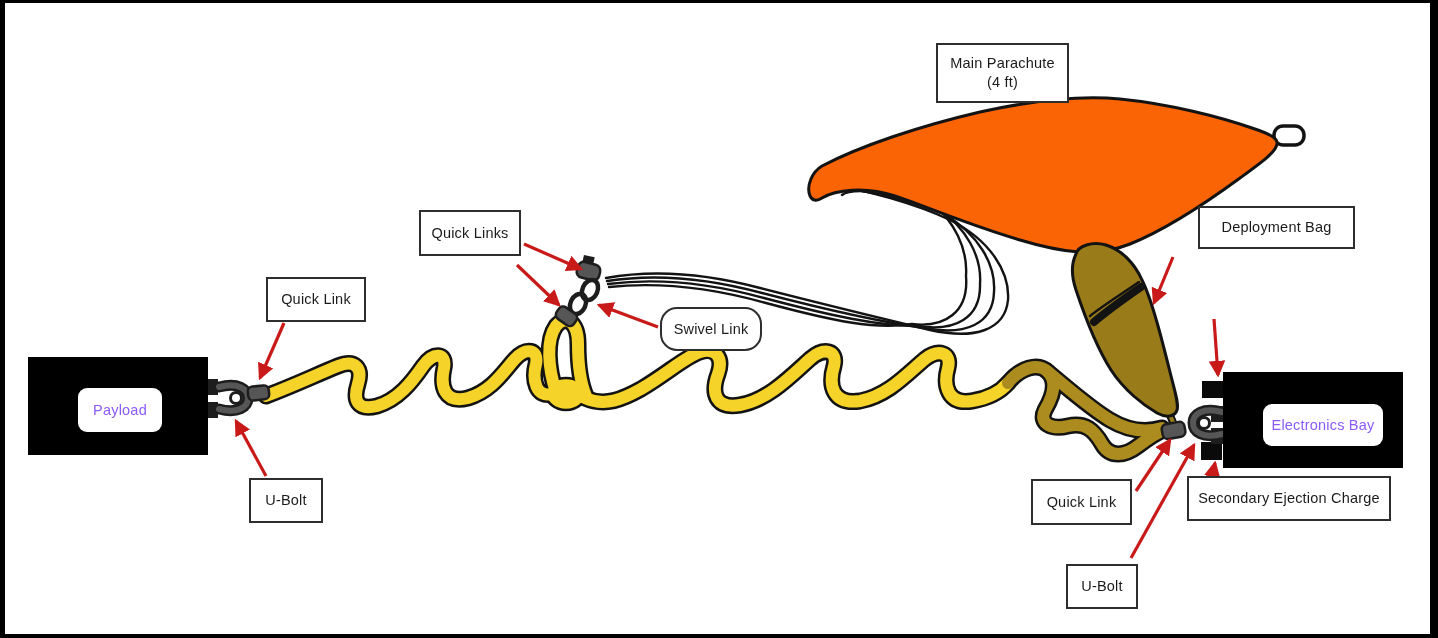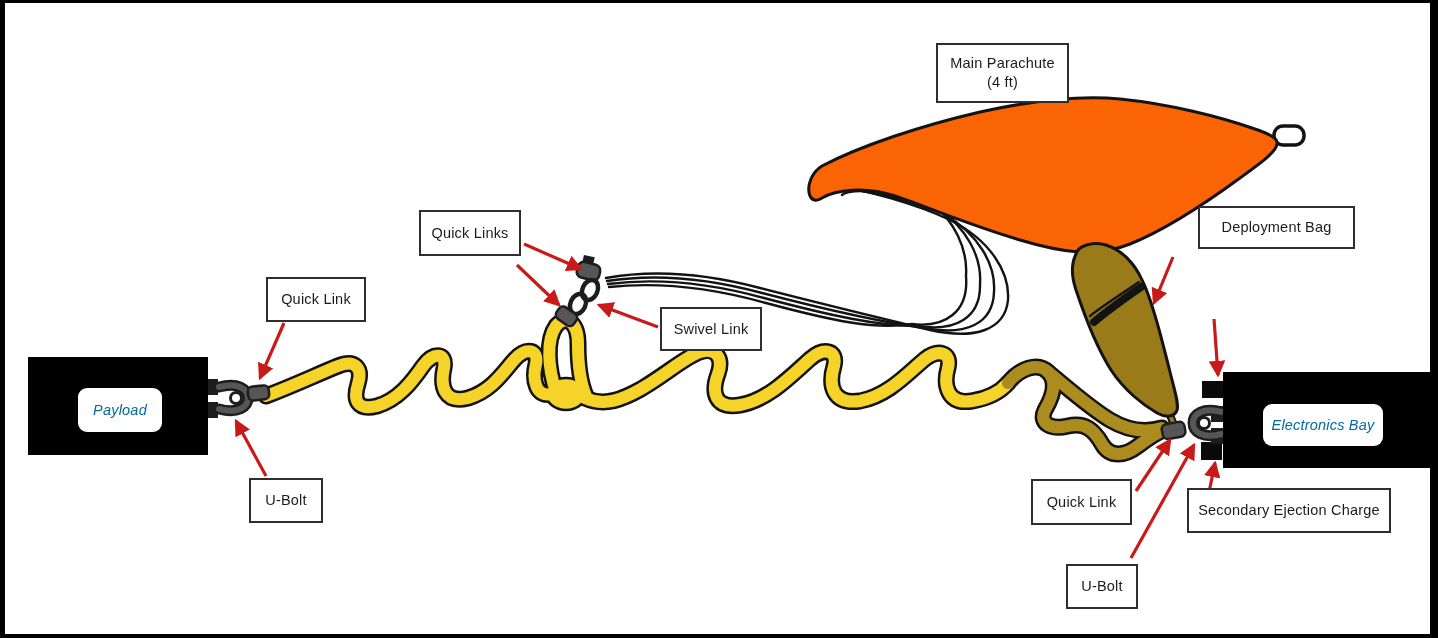--- a/index.html
+++ b/index.html
@@ -17,21 +17,21 @@
     position:absolute;z-index:3;box-sizing:border-box;
     background:#ffffff;border:2px solid #2e2e2e;
     display:flex;align-items:center;justify-content:center;text-align:center;
     font-size:14.5px;color:#1b1b1b;letter-spacing:.2px;line-height:1.3;
   }
   .lbl.twoline{flex-direction:column;}
   .blackbox{position:absolute;z-index:2;background:#000;}
   .innerlbl{
     position:absolute;box-sizing:border-box;background:#ffffff;border-radius:9px;
     display:flex;align-items:center;justify-content:center;
-    font-size:14.5px;color:#0369a1;letter-spacing:.2px;font-style:italic;
+    font-size:14.5px;color:#8b5cf6;letter-spacing:.2px;
   }
 </style>
 </head>
 <body>
 
 <div id="stage">
   <div id="frame"></div>
 
   <svg class="draw" width="1438" height="638" viewBox="0 0 1438 638">
     <defs>
@@ -128,29 +128,29 @@
       <line x1="1136" y1="491" x2="1170" y2="440"></line>
       <line x1="1131" y1="558" x2="1194" y2="445"></line>
       <line x1="1207" y1="502" x2="1215" y2="463"></line>
     </g>
   </svg>
 
   <div class="blackbox" style="left:28px;top:357px;width:180px;height:98px;">
     <div class="innerlbl" style="left:50px;top:31px;width:84px;height:44px;">Payload</div>
   </div>
 
-  <div class="blackbox" style="left:1223px;top:372px;width:180px;height:96px;padding-left:36px;">
+  <div class="blackbox" style="left:1223px;top:372px;width:180px;height:96px;">
     <div class="innerlbl" style="left:40px;top:32px;width:120px;height:42px;">Electronics Bay</div>
   </div>
 
   <div class="lbl twoline" style="left:936px;top:43px;width:133px;height:60px;">
     <span>Main Parachute</span>
     <span>(4 ft)</span>
   </div>
   <div class="lbl" style="left:419px;top:210px;width:102px;height:46px;">Quick Links</div>
   <div class="lbl" style="left:266px;top:277px;width:100px;height:45px;">Quick Link</div>
-  <div class="lbl" style="left:660px;top:307px;width:102px;height:44px;">Swivel Link</div>
+  <div class="lbl" style="left:660px;top:307px;width:102px;height:44px;border-radius:17px;">Swivel Link</div>
   <div class="lbl" style="left:1162px;top:206px;width:157px;height:43px;margin-left:36px;">Deployment Bag</div>
   <div class="lbl" style="left:249px;top:478px;width:74px;height:45px;">U-Bolt</div>
   <div class="lbl" style="left:1031px;top:479px;width:101px;height:46px;">Quick Link</div>
-  <div class="lbl" style="left:1187px;top:488px;width:204px;height:45px;">Secondary Ejection Charge</div>
+  <div class="lbl" style="left:1187px;top:476px;width:204px;height:45px;">Secondary Ejection Charge</div>
   <div class="lbl" style="left:1066px;top:564px;width:72px;height:45px;">U-Bolt</div>
 </div>
 
 </body></html>

